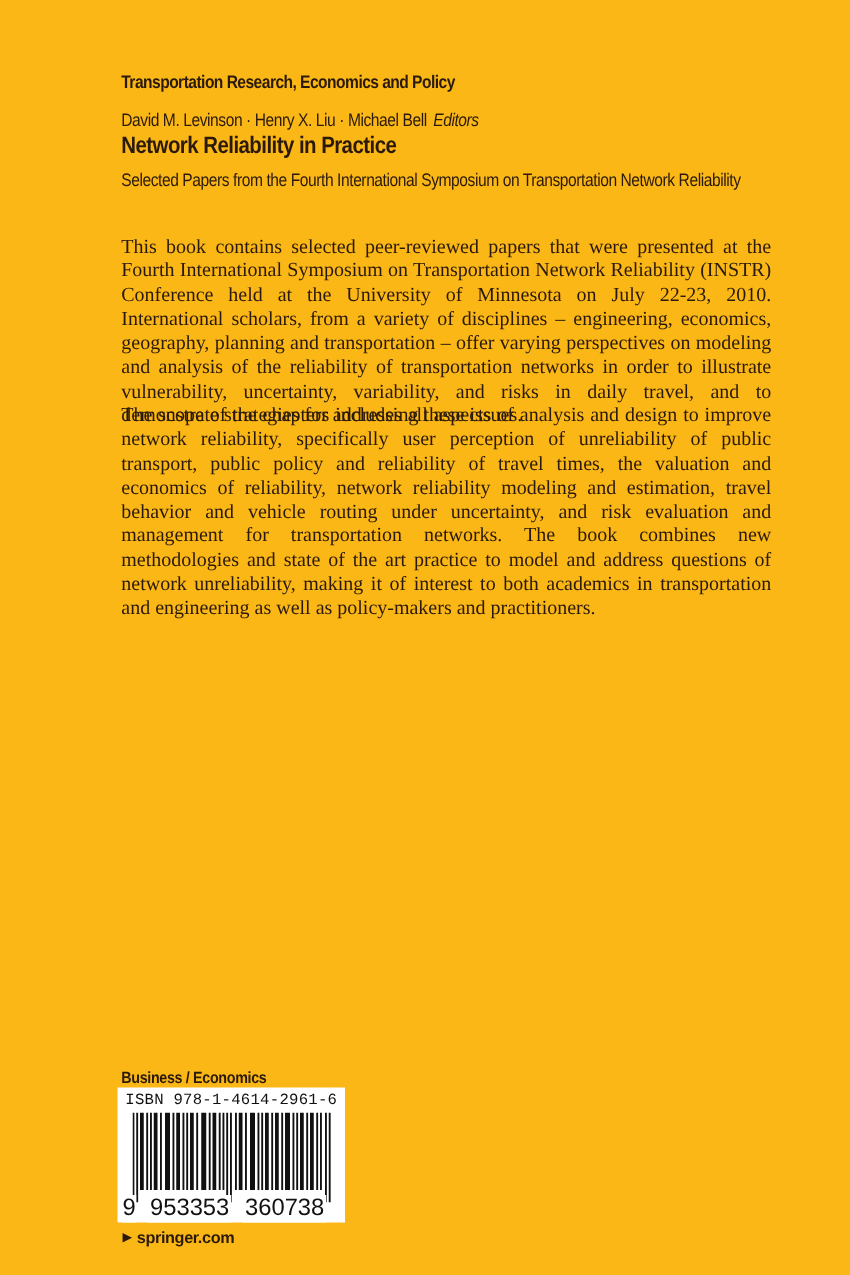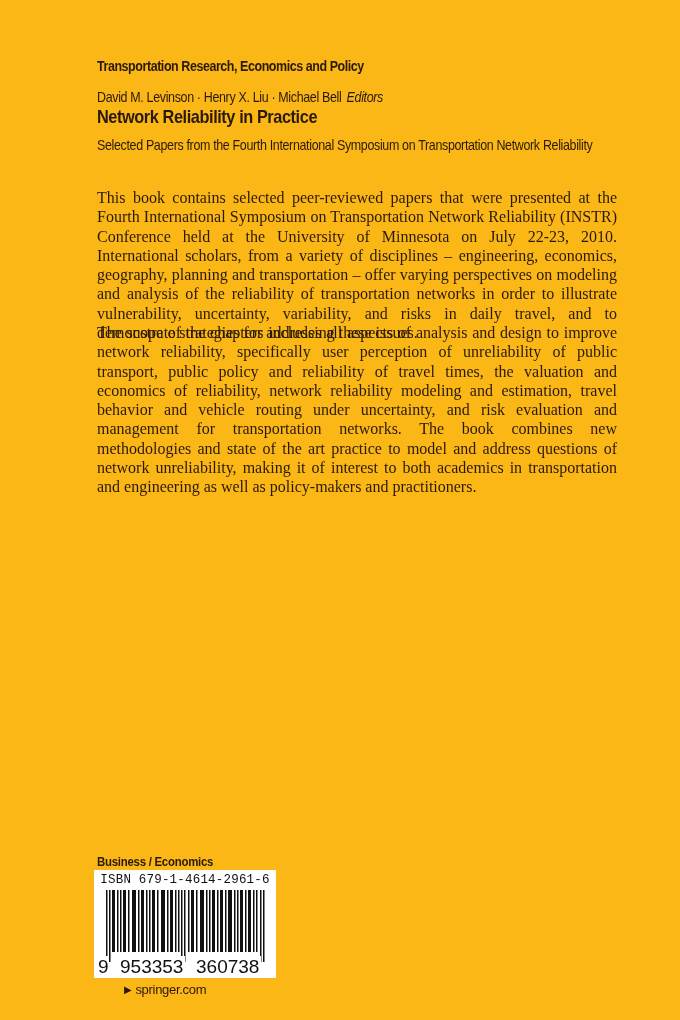--- a/index.html
+++ b/index.html
@@ -73,22 +73,22 @@
     font-family:"Liberation Sans", "DejaVu Sans", sans-serif;
     font-size:19px; color:#111; white-space:nowrap;
     line-height:22px;
   }
   .barcode-digits span { background:#fff; }
   .barcode-digits .first { position:absolute; left:0; bottom:0; }
   .barcode-digits .left-group { position:absolute; left:20px; bottom:0; padding:0 2px; }
   .barcode-digits .right-group { position:absolute; left:96px; bottom:0; padding:0 2px; }
 
   .website {
-    position:absolute; left:112px; top:982px;
-    font-size:13px; font-weight:normal; letter-spacing:-0.3px;
+    position:absolute; left:86px; top:982px;
+    font-size:13px; font-weight:bold; letter-spacing:-0.3px;
     white-space:nowrap;
     padding-left:12px;
   }
   .website .arrow { font-size:10px; margin-right:4px; position:relative; top:-1px; }
 </style>
 </head>
 <body>
 
 <div>
 
@@ -101,21 +101,21 @@
   <div class="title sans">Network Reliability in Practice</div>
 
   <div class="subtitle sans">Selected Papers from the Fourth International Symposium on Transportation Network Reliability</div>
 
   <p class="body-text p1 serif">This book contains selected peer-reviewed papers that were presented at the Fourth International Symposium on Transportation Network Reliability (INSTR) Conference held at the University of Minnesota on July 22-23, 2010. International scholars, from a variety of disciplines – engineering, economics, geography, planning and transportation – offer varying perspectives on modeling and analysis of the reliability of transportation networks in order to illustrate vulnerability, uncertainty, variability, and risks in daily travel, and to demonstrate strategies for addressing these issues.</p>
   <p class="body-text p2 serif">The scope of the chapters includes all aspects of analysis and design to improve network reliability, specifically user perception of unreliability of public transport, public policy and reliability of travel times, the valuation and economics of reliability, network reliability modeling and estimation, travel behavior and vehicle routing under uncertainty, and risk evaluation and management for transportation networks. The book combines new methodologies and state of the art practice to model and address questions of network unreliability, making it of interest to both academics in transportation and engineering as well as policy-makers and practitioners.</p>
 
   <div class="category sans">Business / Economics</div>
 
   <div class="barcode-box">
-    <div class="isbn-text">ISBN 679-1-4614-2961-6</div>
+    <div class="isbn-text">ISBN 978-1-4614-2961-6</div>
     <div class="bars">
       <svg width="160" height="72" viewBox="0 0 160 72" xmlns="http://www.w3.org/2000/svg">
         <g fill="#111">
           <rect x="0" y="0" width="1.5" height="72"></rect>
           <rect x="3" y="0" width="1.5" height="72"></rect>
           <rect x="6" y="0" width="3" height="62"></rect>
           <rect x="11" y="0" width="1.5" height="62"></rect>
           <rect x="14" y="0" width="1.5" height="62"></rect>
           <rect x="17" y="0" width="3" height="62"></rect>
           <rect x="22" y="0" width="1.5" height="62"></rect>

